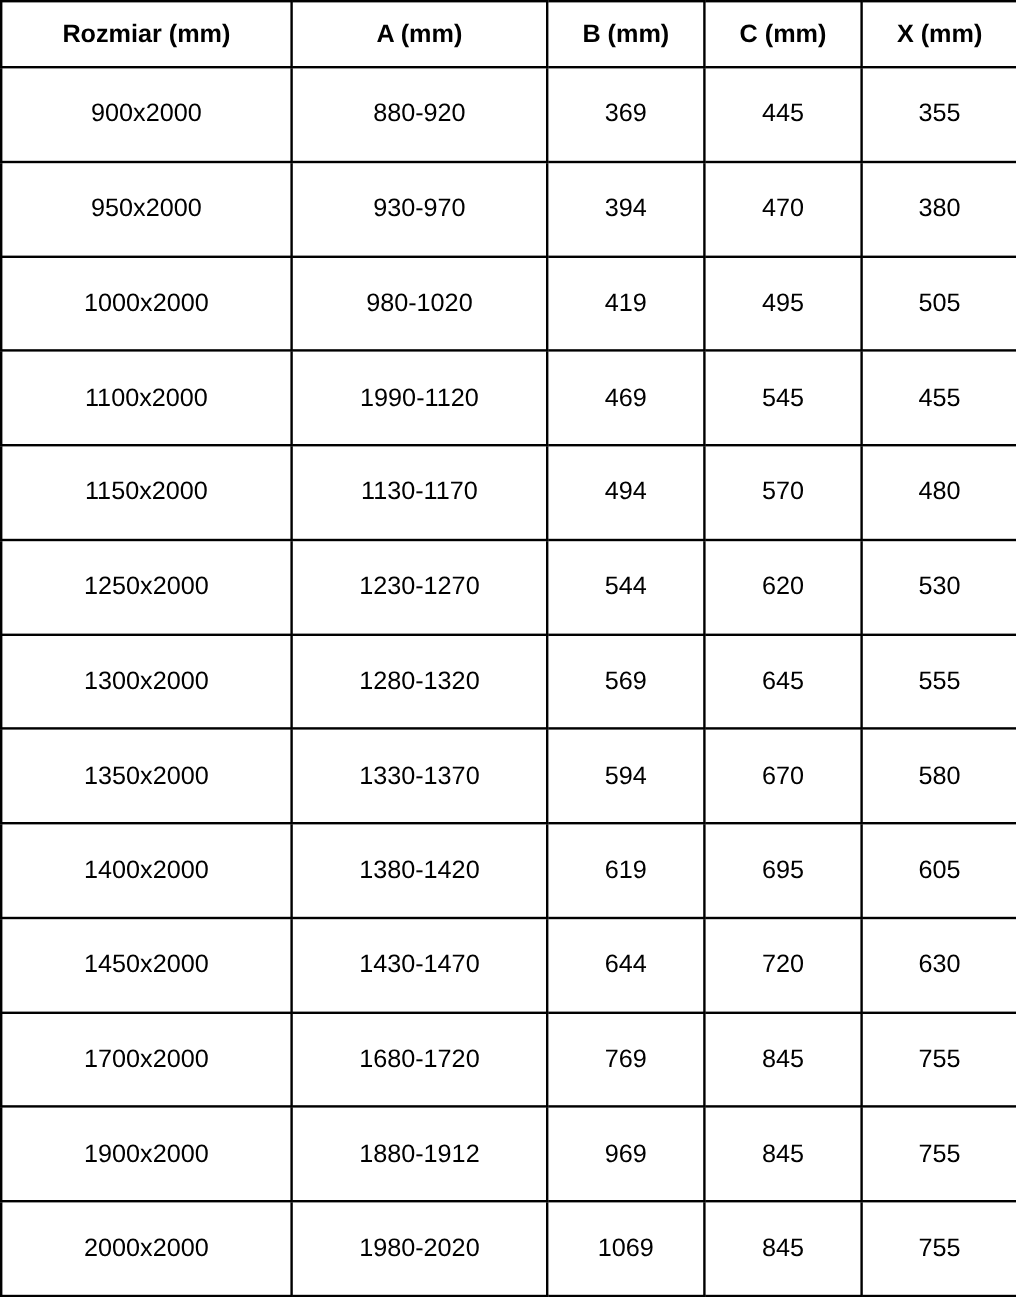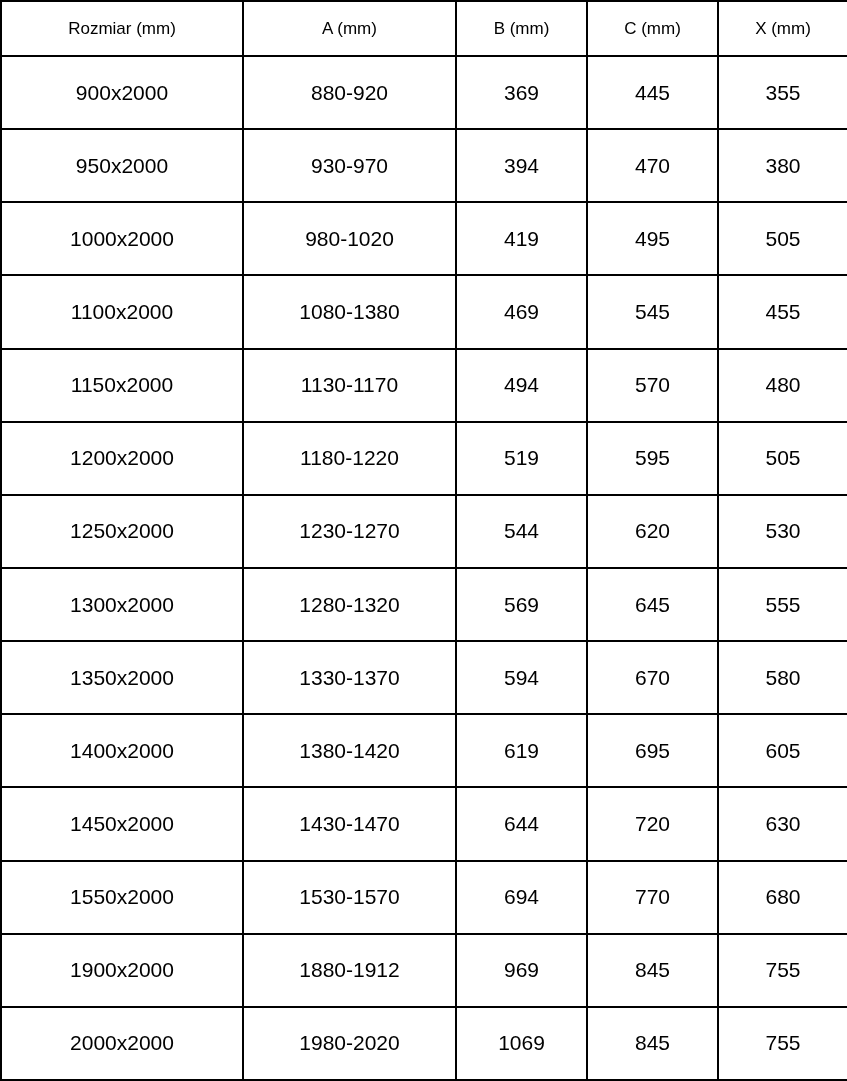--- a/index.html
+++ b/index.html
@@ -23,22 +23,22 @@
   table.size-table th,
   table.size-table td {
     border: 2px solid #000000;
     text-align: center;
     vertical-align: middle;
     padding: 0;
     overflow: hidden;
     white-space: nowrap;
   }
   table.size-table th {
-    font-size: 17px;
-    font-weight: normal;
+    font-size: 21px;
+    font-weight: bold;
     height: 53px;
   }
   table.size-table td {
     font-size: 21px;
     font-weight: normal;
     height: 53px;
   }
 </style>
 </head>
 <body>
@@ -77,38 +77,31 @@
       </tr>
       <tr>
         <td>1000x2000</td>
         <td>980-1020</td>
         <td>419</td>
         <td>495</td>
         <td>505</td>
       </tr>
       <tr>
         <td>1100x2000</td>
-        <td>1080-1380</td>
+        <td>1990-1120</td>
         <td>469</td>
         <td>545</td>
         <td>455</td>
       </tr>
       <tr>
         <td>1150x2000</td>
         <td>1130-1170</td>
         <td>494</td>
         <td>570</td>
         <td>480</td>
-      </tr>
-      <tr>
-        <td>1200x2000</td>
-        <td>1180-1220</td>
-        <td>519</td>
-        <td>595</td>
-        <td>505</td>
       </tr>
       <tr>
         <td>1250x2000</td>
         <td>1230-1270</td>
         <td>544</td>
         <td>620</td>
         <td>530</td>
       </tr>
       <tr>
         <td>1300x2000</td>
@@ -132,25 +125,25 @@
         <td>605</td>
       </tr>
       <tr>
         <td>1450x2000</td>
         <td>1430-1470</td>
         <td>644</td>
         <td>720</td>
         <td>630</td>
       </tr>
       <tr>
-        <td>1550x2000</td>
-        <td>1530-1570</td>
-        <td>694</td>
-        <td>770</td>
-        <td>680</td>
+        <td>1700x2000</td>
+        <td>1680-1720</td>
+        <td>769</td>
+        <td>845</td>
+        <td>755</td>
       </tr>
       <tr>
         <td>1900x2000</td>
         <td>1880-1912</td>
         <td>969</td>
         <td>845</td>
         <td>755</td>
       </tr>
       <tr>
         <td>2000x2000</td>

